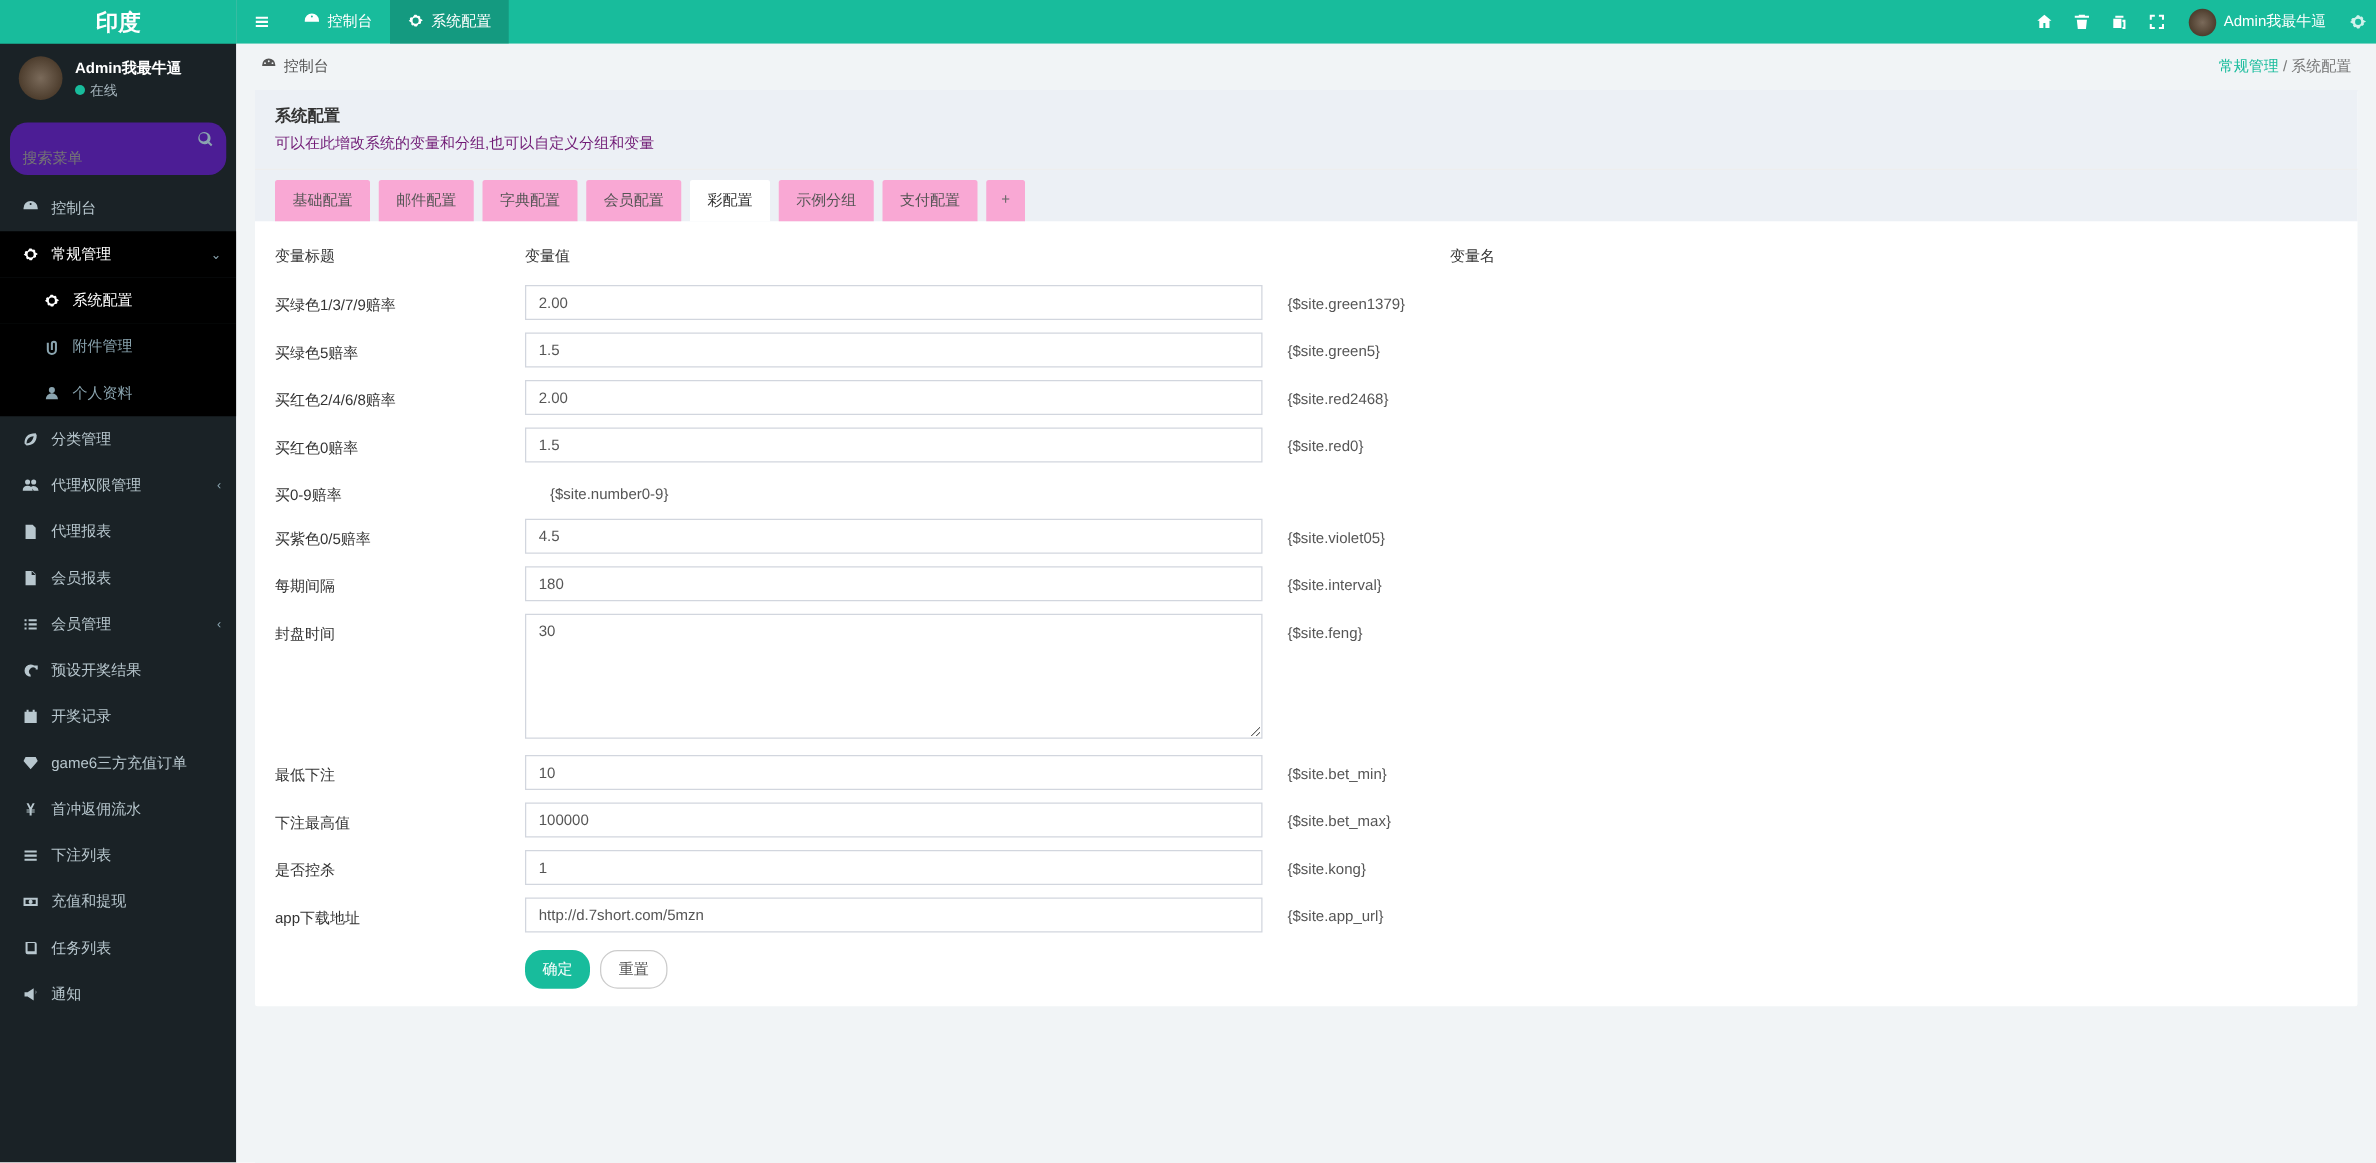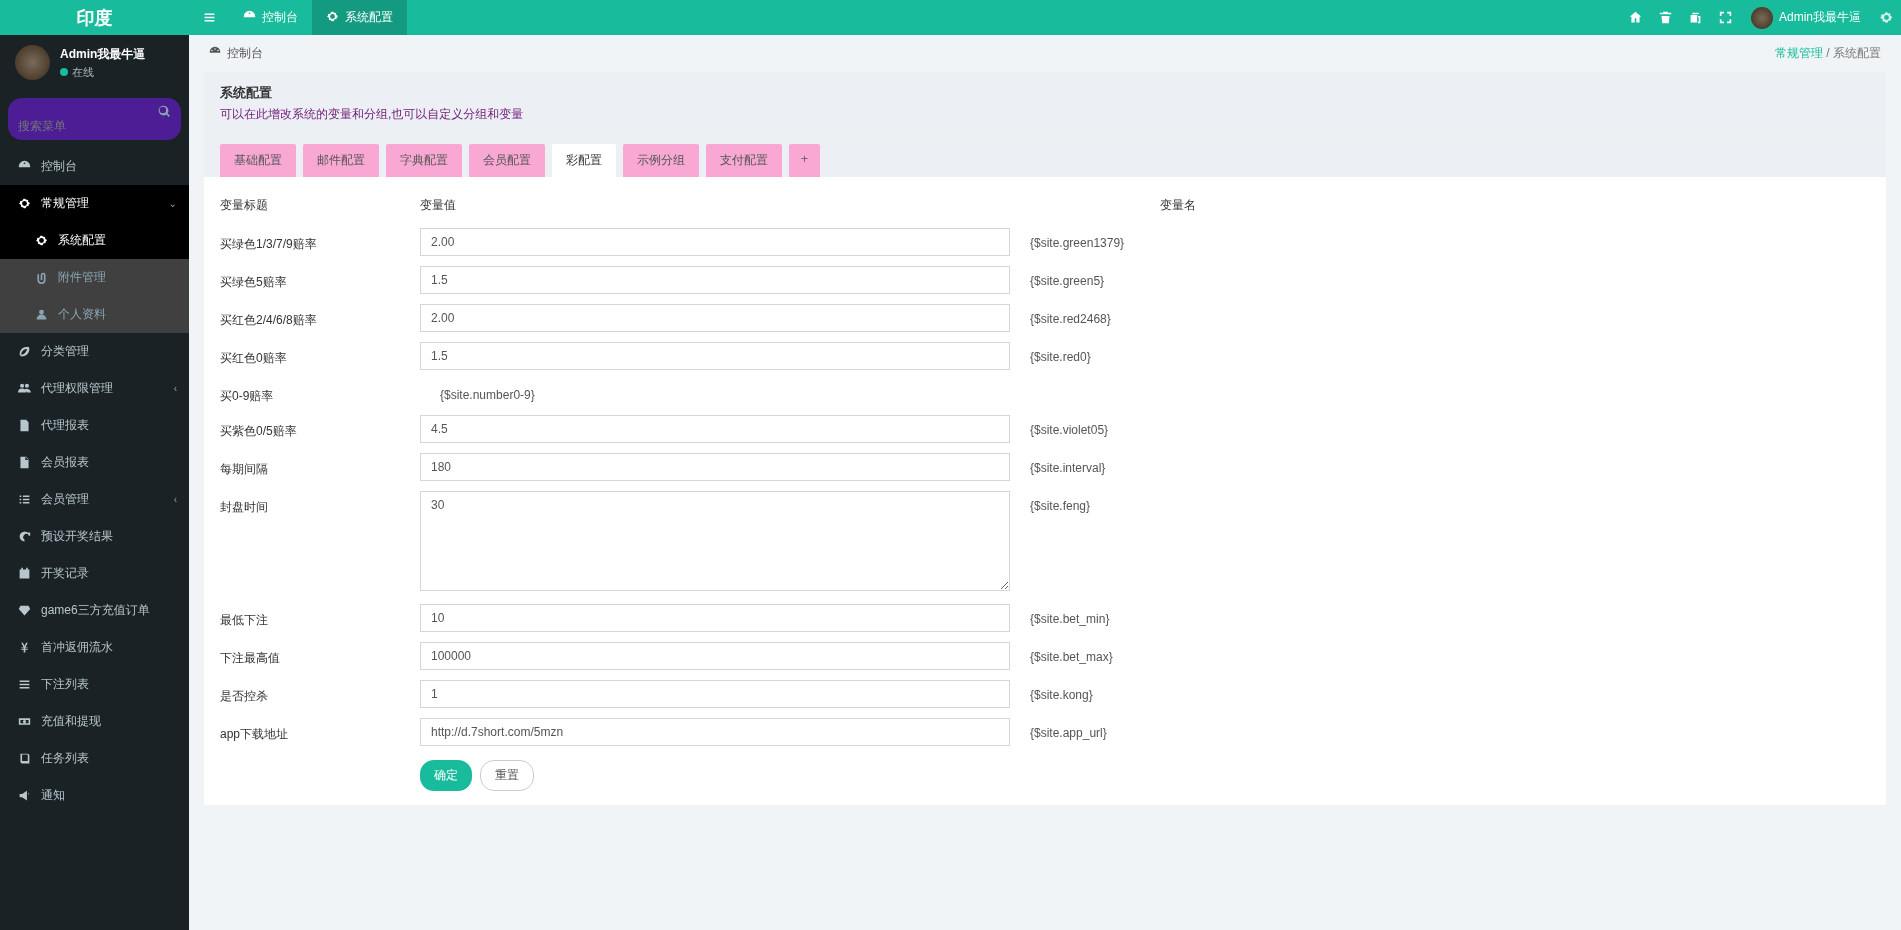--- a/index.html
+++ b/index.html
@@ -13,21 +13,21 @@
 .user-name{font-size:12px;font-weight:bold;color:#fff}
 .user-status{font-size:11px;color:#a6b5bd;display:flex;align-items:center;gap:4px}
 .status-dot{width:8px;height:8px;border-radius:50%;background:#18bc9c;display:inline-block}
 .search-box{margin:8px;position:relative}
 .search-box input{width:100%;background:#4c1d95;border:none;color:#8aa4af;padding:21px 30px 7px 10px;font-size:12px;border-radius:14px}
 .search-box .si{position:absolute;right:10px;top:7px;color:#8aa4af;font-size:13px}
 .menu{list-style:none;flex:1;overflow-y:auto}
 .menu li{display:flex;align-items:center;padding:10px 15px;color:#b8c7ce;font-size:12px;cursor:pointer;position:relative}
 .menu li.active-p{background:#000;color:#fff}
 .menu li.active-sub{background:#000;color:#fff}
-.menu li.sub{padding-left:32px;background:#404040;color:#8aa4af}
+.menu li.sub{padding-left:32px;background:#000000;color:#8aa4af}
 .menu li.sub.active-sub{background:#000;color:#fff}
 .menu .micon{width:18px;display:inline-flex;justify-content:center;margin-right:8px;font-size:12px}
 .menu .arrow{position:absolute;right:12px;font-size:10px;color:#8aa4af}
 .main{flex:1;display:flex;flex-direction:column;min-width:0}
 .topbar{height:35px;background:#18bc9c;display:flex;align-items:center;color:#fff}
 .topbar .hamb{width:40px;height:35px;display:flex;align-items:center;justify-content:center;cursor:pointer}
 .topbar .tab{height:35px;padding:0 14px;display:flex;align-items:center;gap:6px;cursor:pointer;font-size:12px}
 .topbar .tab.active{background:#149a80}
 .topbar .spacer{flex:1}
 .topbar .ticon{width:30px;height:35px;display:flex;align-items:center;justify-content:center;cursor:pointer;font-size:13px}

